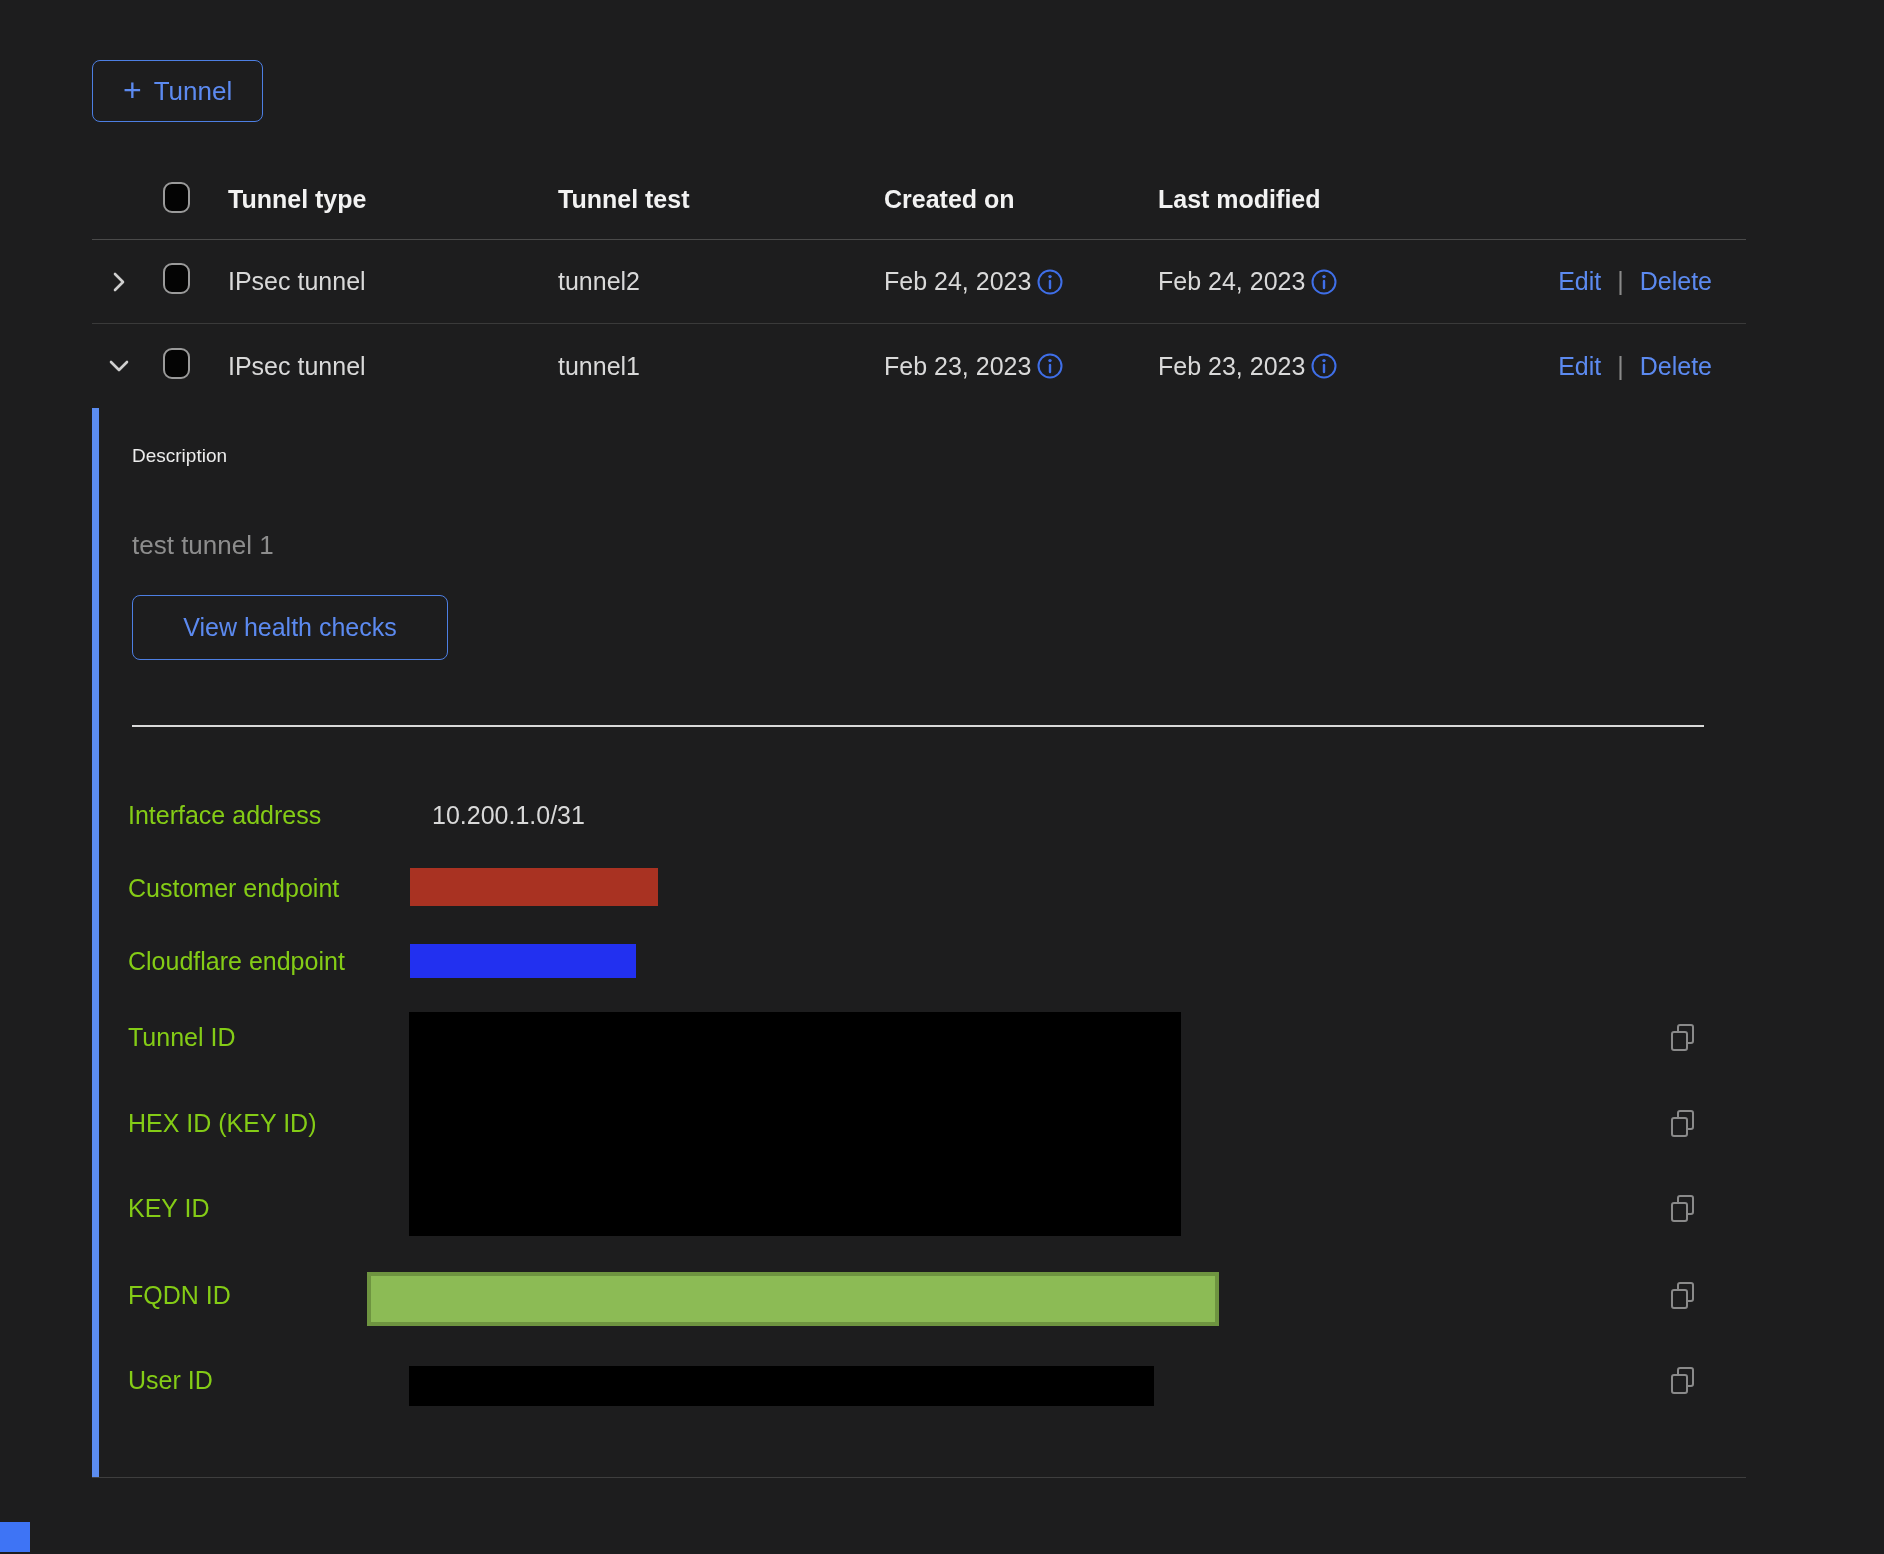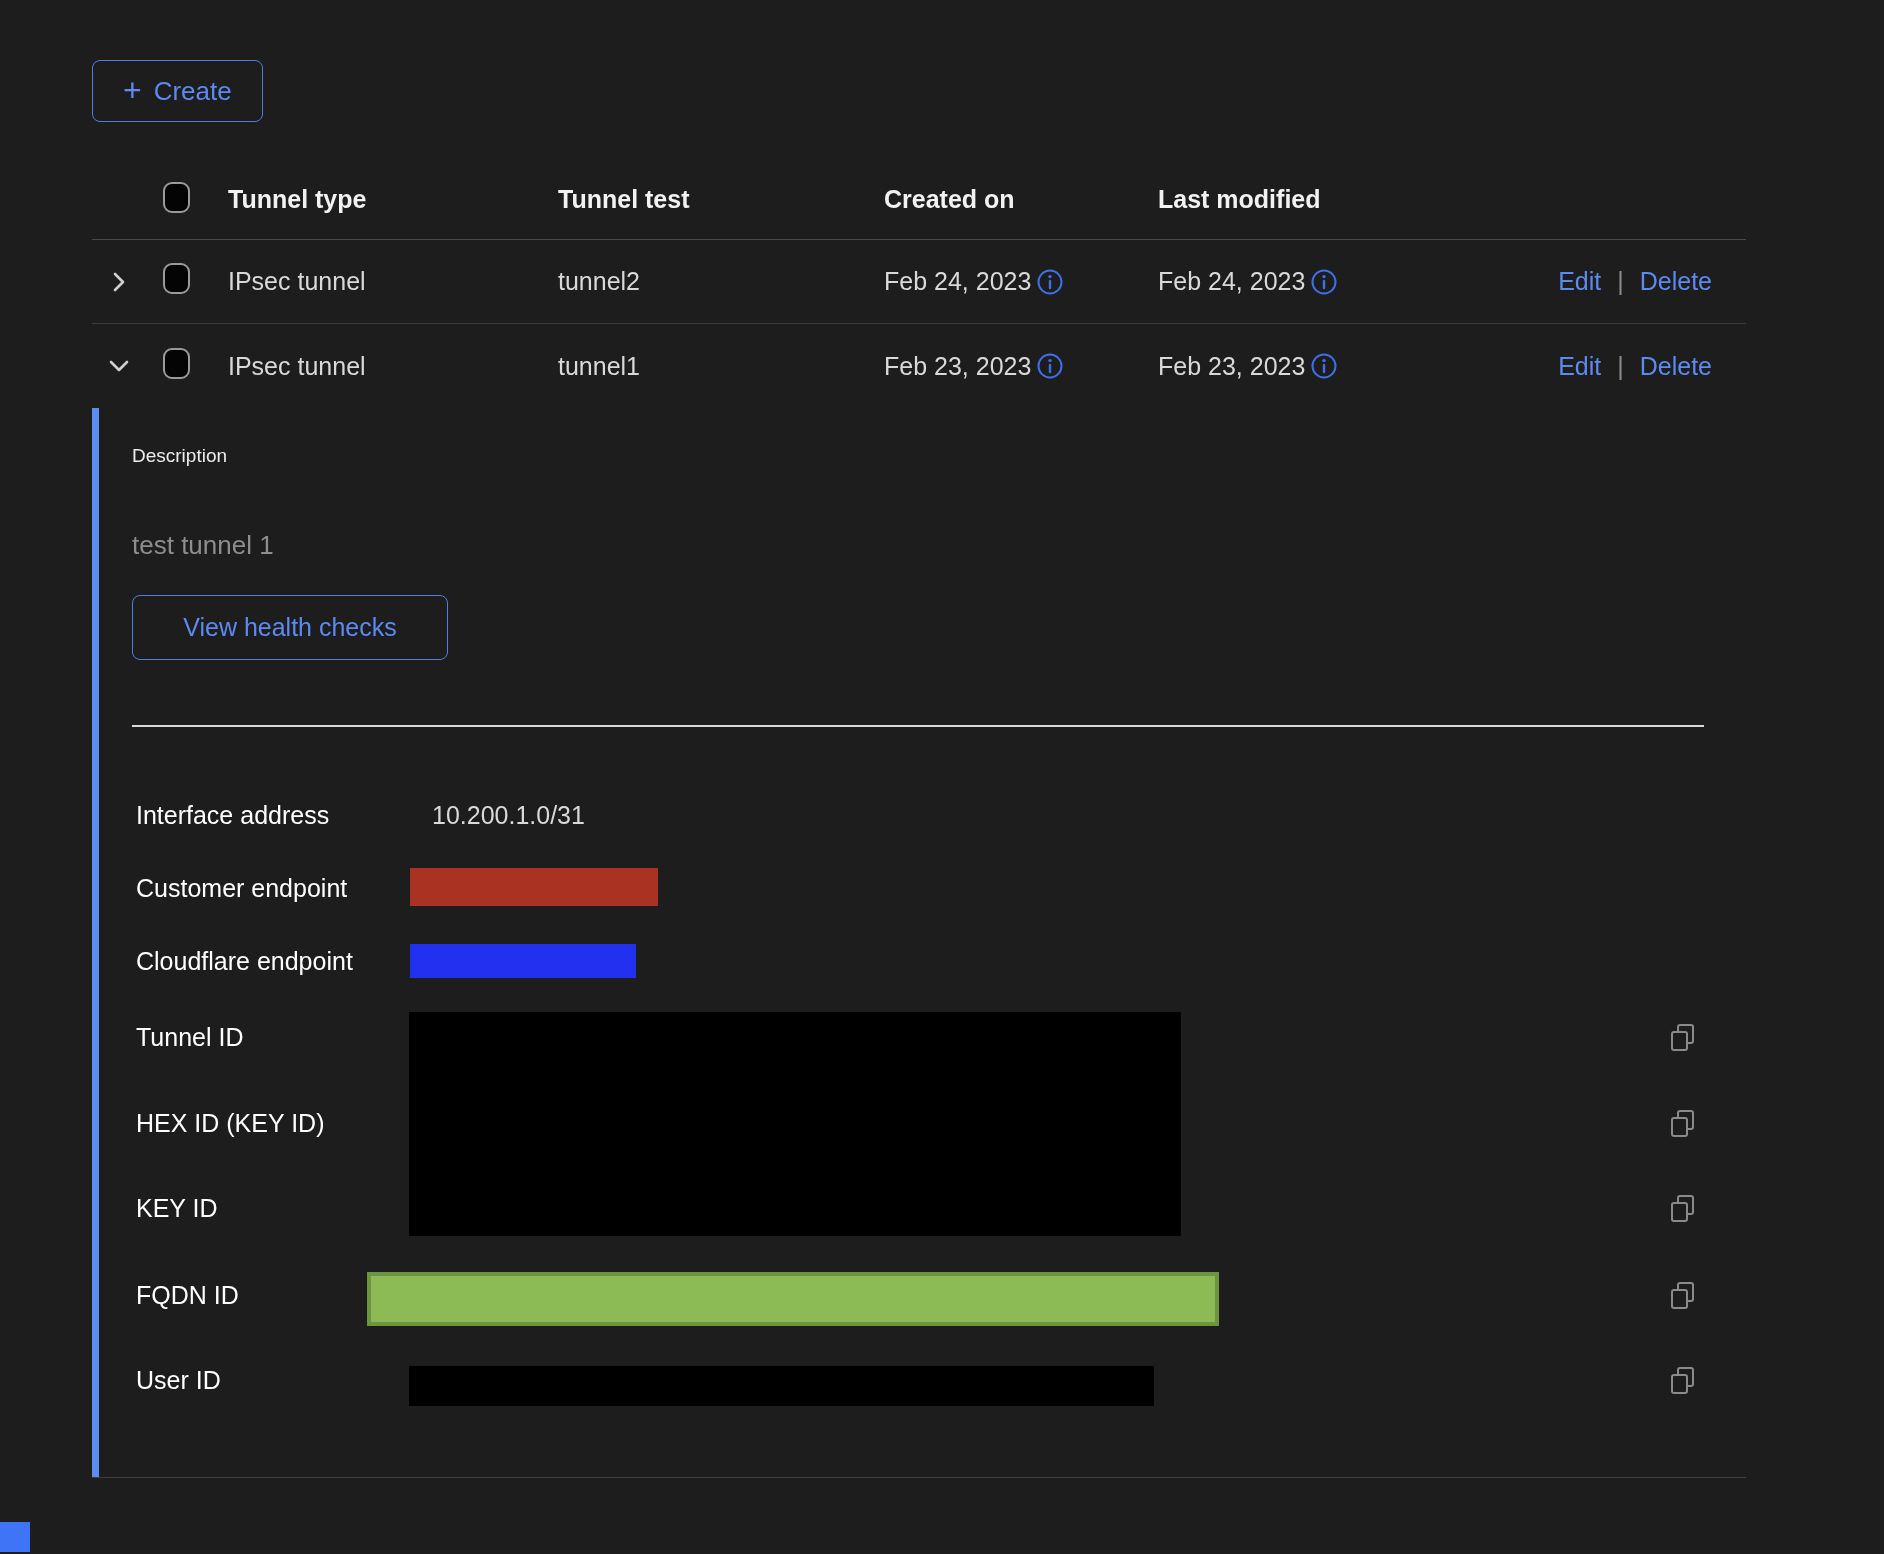--- a/index.html
+++ b/index.html
@@ -48,40 +48,40 @@
   .accent-bar { position:absolute; left:0; top:0; width:7px; height:100%; background:#5b8cf0; }
   .desc-label { position:absolute; left:40px; top:37px; font-size:19px; color:#ececec; }
   .desc-value { position:absolute; left:40px; top:122px; font-size:26px; color:#8d8d8d; }
   .health-btn {
     position:absolute; left:40px; top:187px; width:316px; height:65px;
     background:transparent; border:1.5px solid #4d7fe3; border-radius:8px;
     color:#5c8af0; font-size:25px; cursor:pointer;
     font-family:"Liberation Sans", sans-serif;
   }
   .white-divider { position:absolute; left:40px; top:317px; width:1572px; height:2px; background:#d9d9d9; }
-  .dlabel { position:absolute; left:44px; font-size:25px; color:#ffffff; line-height:30px; }
+  .dlabel { position:absolute; left:36px; font-size:25px; color:#84cc16; line-height:30px; }
   .dvalue { position:absolute; font-size:25px; color:#d9d9d9; line-height:30px; }
   .redact { position:absolute; }
   .redact-red   { left:318px; top:460px; width:248px; height:38px; background:#a93222; }
   .redact-blue  { left:318px; top:536px; width:226px; height:34px; background:#2230f0; }
   .redact-black-big  { left:317px; top:604px; width:772px; height:224px; background:#000; }
   .redact-green { left:275px; top:864px; width:852px; height:54px; background:#8cbb55; border:4px solid #6e9440; }
   .redact-black-user { left:317px; top:958px; width:745px; height:40px; background:#000; }
   .copy-btn { position:absolute; left:1576px; width:30px; height:32px; cursor:pointer; background:none; border:none; padding:0; }
 
   .corner-square { position:absolute; left:0; top:1522px; width:30px; height:30px; background:#3e74f5; }
 </style>
 </head>
 <body>
 
 <div id="app">
 
   <button class="create-btn">
     <span class="plus">+</span>
-    <span>Create</span>
+    <span>Tunnel</span>
   </button>
 
   <div class="table">
 
     <div class="trow thead">
       <div></div>
       <div><span class="checkbox"></span></div>
       <div class="hcell">Tunnel type</div>
       <div class="hcell">Tunnel test</div>
       <div class="hcell">Created on</div>

